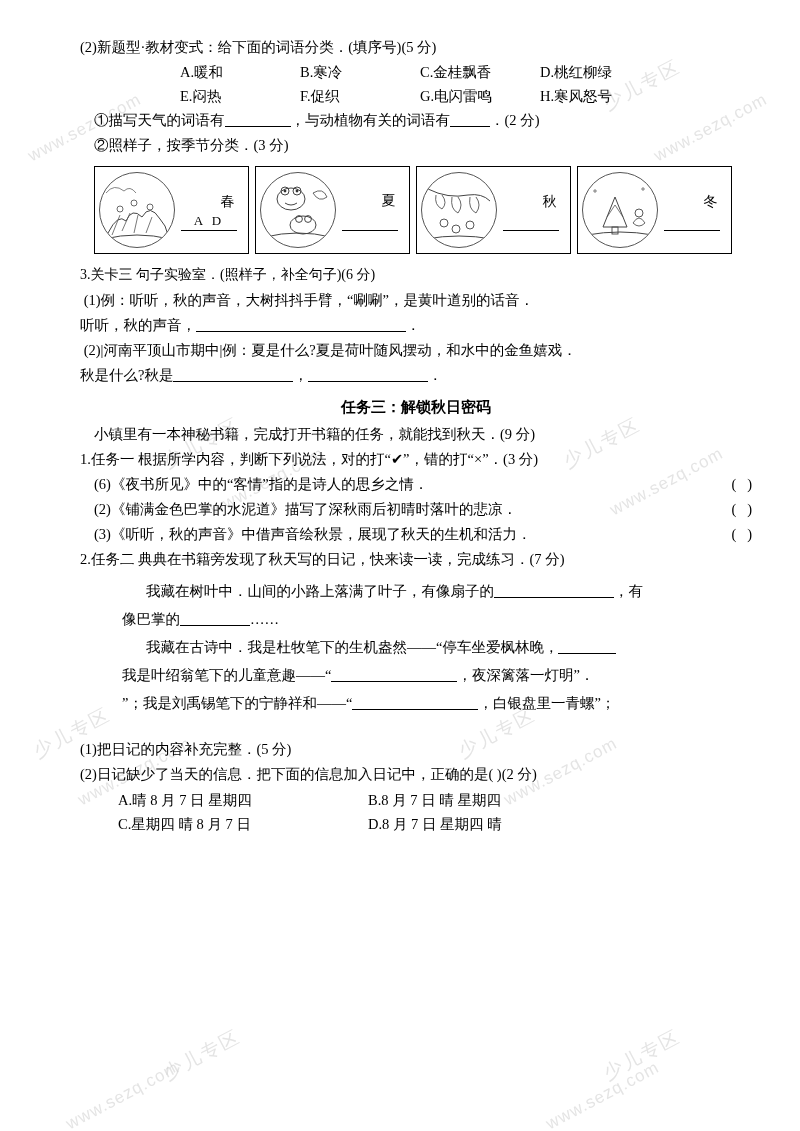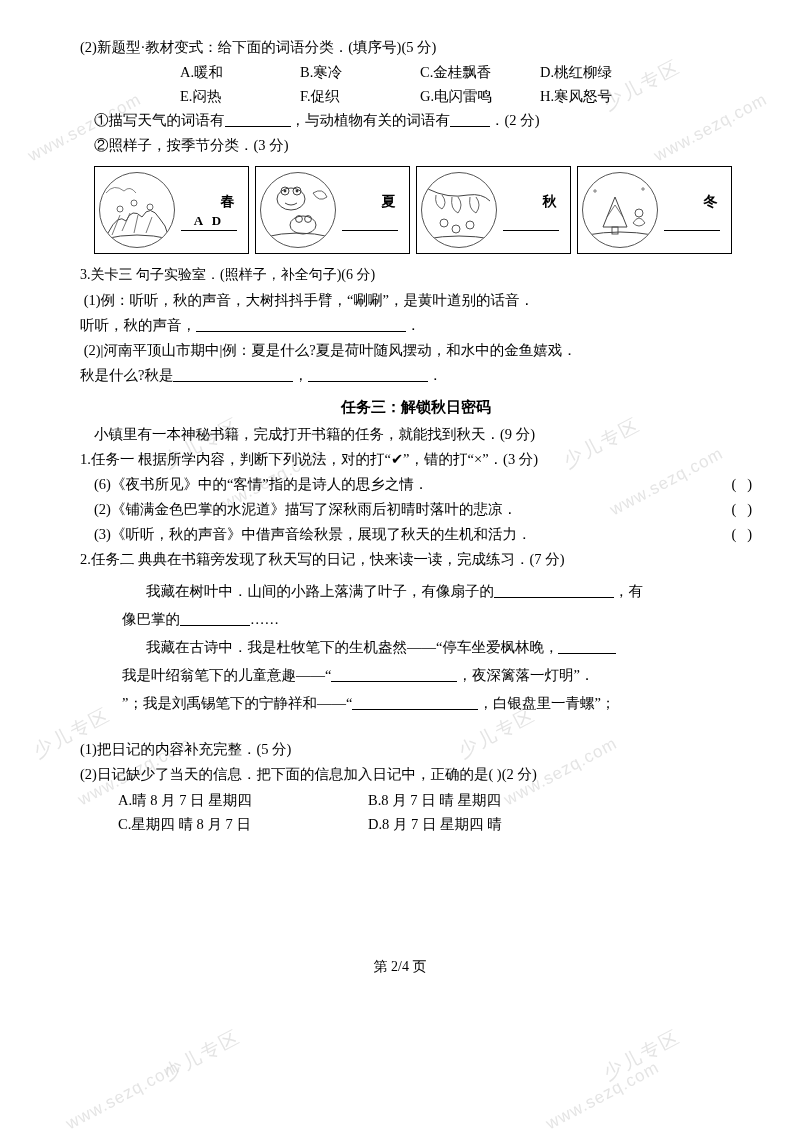--- a/index.html
+++ b/index.html
@@ -84,21 +84,20 @@
     position: relative;
     overflow: hidden;
     background: #fff;
     flex: none;
   }
   .pic svg { position: absolute; left: 0; top: 0; }
   .season-right {
     flex: 1;
     height: 100%;
     position: relative;
-    font-weight: bold;
   }
   .season-label {
     position: absolute;
     right: 12px;
     top: 16px;
     font-size: 14px;
     writing-mode: vertical-rl;
   }
   .season-ans {
     position: absolute;
@@ -306,14 +305,13 @@
     <div class="choice-row">
       <span class="c1">A.晴 8 月 7 日 星期四</span>
       <span>B.8 月 7 日 晴 星期四</span>
     </div>
     <div class="choice-row">
       <span class="c1">C.星期四 晴 8 月 7 日</span>
       <span>D.8 月 7 日 星期四 晴</span>
     </div>
   </div>
 
-  <div class="footer">第 2/4 页</div>
 </div>
 
 </body></html>

